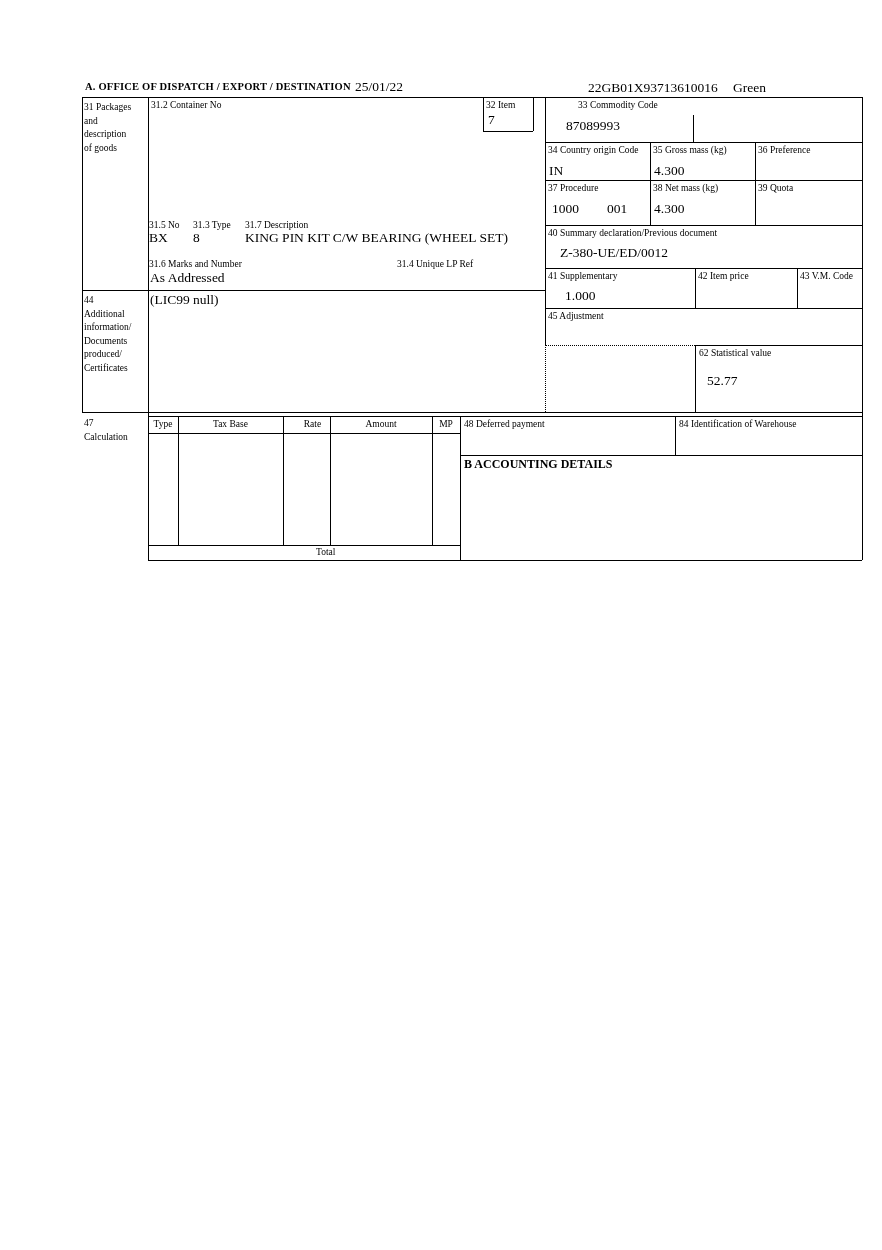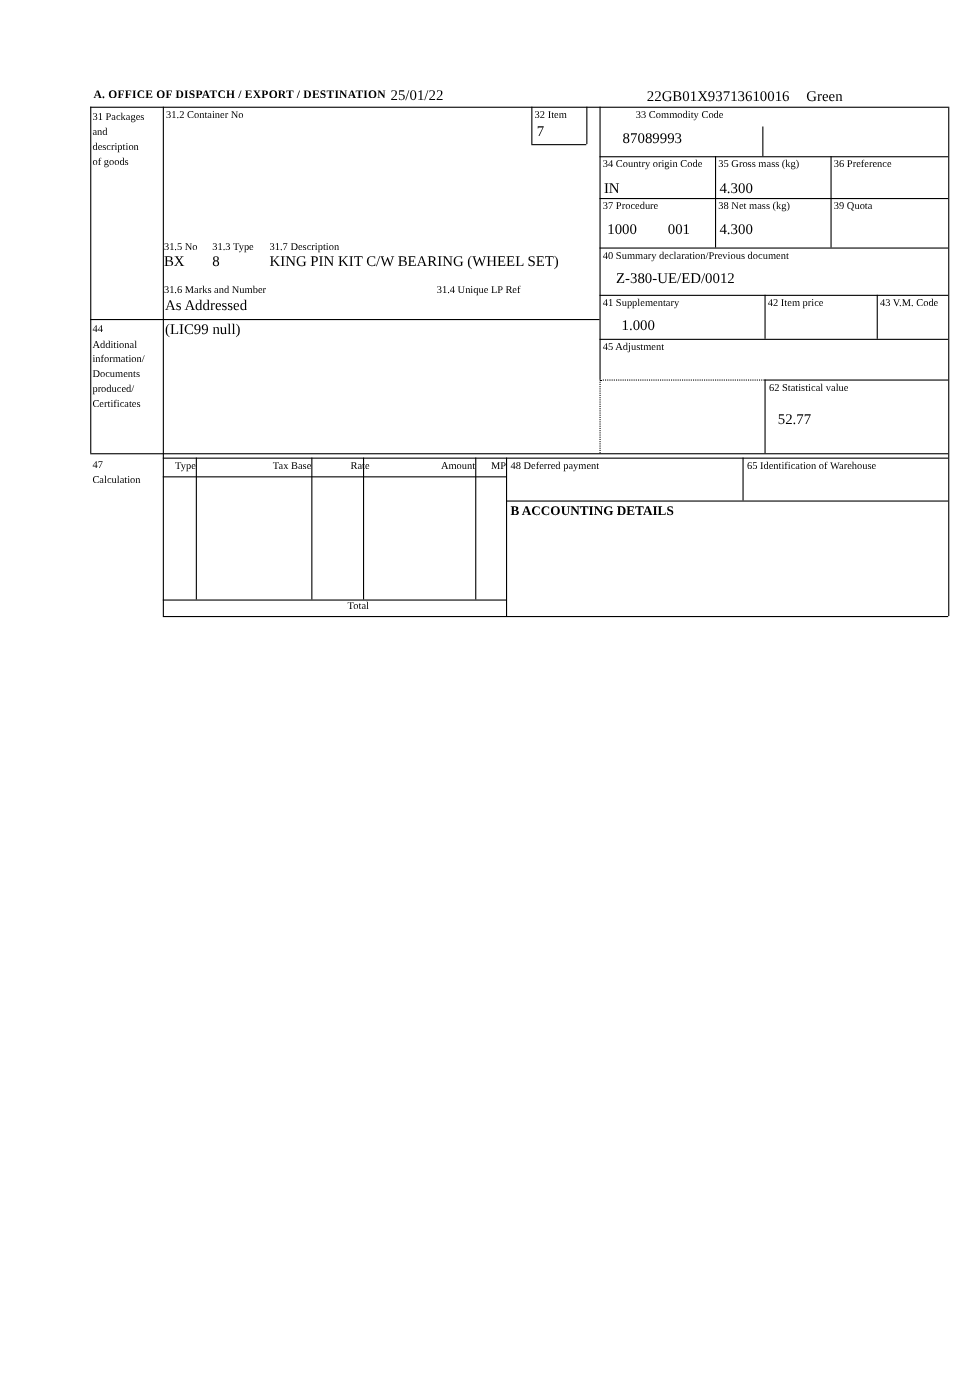--- a/index.html
+++ b/index.html
@@ -6,21 +6,21 @@
   .page{position:relative;width:882px;height:1250px;background:#ffffff;
         font-family:"Liberation Serif","DejaVu Serif",serif;color:#000;overflow:hidden;}
   .hl{position:absolute;height:1px;background:#000;}
   .vl{position:absolute;width:1px;background:#000;}
   .hld{position:absolute;height:0;border-top:1px dotted #000;}
   .vld{position:absolute;width:0;border-left:1px dotted #000;}
   .lbl{position:absolute;font-size:9.5px;line-height:11px;white-space:nowrap;}
   .val{position:absolute;font-size:13.5px;line-height:15px;white-space:nowrap;}
   .stack{position:absolute;font-size:9.5px;line-height:13.5px;}
   .hdr{position:absolute;font-size:10.5px;font-weight:bold;letter-spacing:0.2px;white-space:nowrap;}
-  .thead{position:absolute;font-size:9.5px;line-height:11px;text-align:right;}
+  .thead{position:absolute;font-size:9.5px;line-height:11px;text-align:center;}
   .bold{font-weight:bold;}
 </style>
 </head>
 <body>
 
 <div class="page">
 
   <div class="hdr" style="left:85px;top:81px">A.  OFFICE OF DISPATCH / EXPORT / DESTINATION</div>
   <div class="val" style="left:355px;top:79px">25/01/22</div>
   <div class="val" style="left:588px;top:80px">22GB01X93713610016</div>
@@ -129,16 +129,16 @@
   <div class="val" style="left:707px;top:373px">52.77</div>
 
   <div class="thead" style="left:148px;top:419px;width:30px">Type</div>
   <div class="thead" style="left:178px;top:419px;width:105px">Tax Base</div>
   <div class="thead" style="left:289px;top:419px;width:47px">Rate</div>
   <div class="thead" style="left:330px;top:419px;width:102px">Amount</div>
   <div class="thead" style="left:432px;top:419px;width:28px">MP</div>
   <div class="lbl" style="left:316px;top:547px">Total</div>
 
   <div class="lbl" style="left:464px;top:419px">48 Deferred payment</div>
-  <div class="lbl" style="left:679px;top:419px">65 Identification of Warehouse</div>
+  <div class="lbl" style="left:679px;top:419px">84 Identification of Warehouse</div>
   <div class="lbl bold" style="left:464px;top:459px;font-size:12px">B ACCOUNTING DETAILS</div>
 
 </div>
 
 </body></html>

